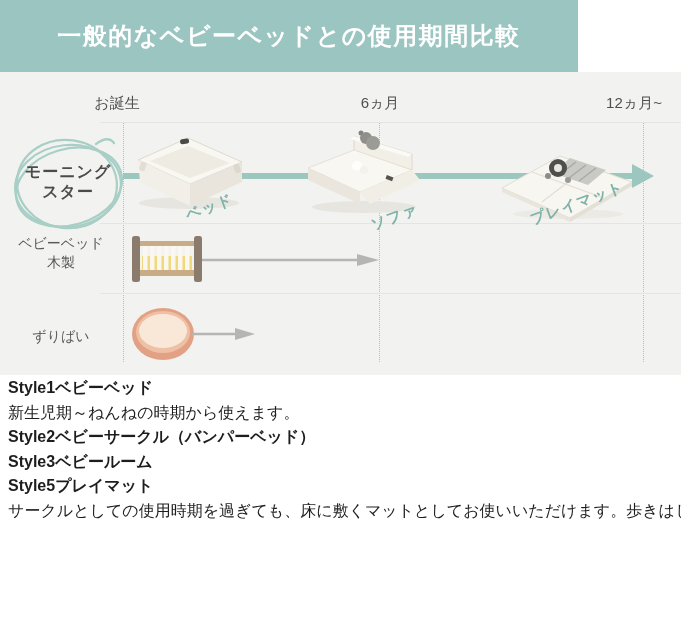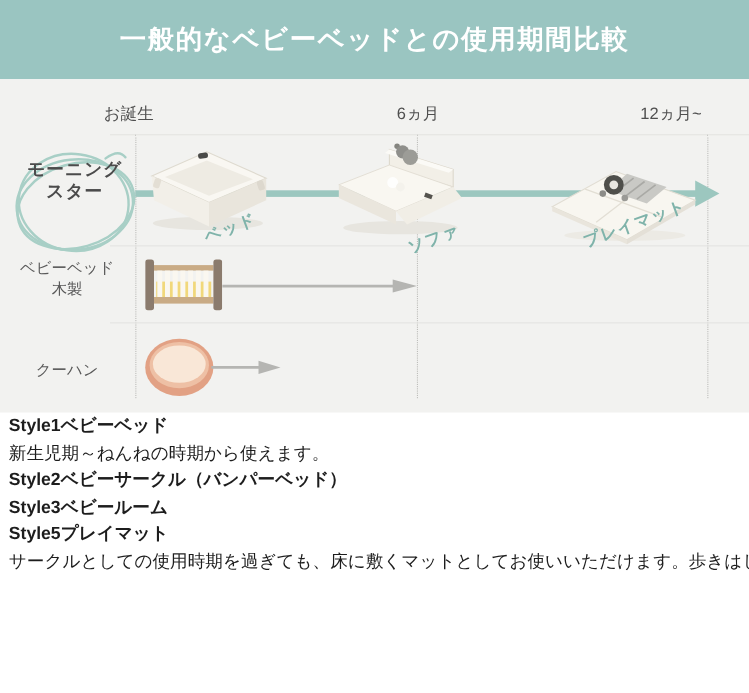--- a/index.html
+++ b/index.html
@@ -4,21 +4,21 @@
 <style>
   * { margin:0; padding:0; box-sizing:border-box; }
   html,body { width:681px; height:630px; }
   body {
     position:relative; background:#ffffff; overflow:hidden;
     font-family:"Liberation Sans","DejaVu Sans",sans-serif;
     -webkit-font-smoothing:antialiased;
   }
   
   .header {
-    position:absolute; top:0; left:0; width:681px; height:72px;
+    position:absolute; top:0; left:0; width:578px; height:72px;
     background:#9ac5c1; display:flex; align-items:center; justify-content:center;
   }
   .header h1 { color:#ffffff; font-size:24px; font-weight:bold; letter-spacing:1.5px; }
   
   .panel {
     position:absolute; top:72px; left:0; width:681px; height:303px;
     background:#f2f2f0;
     padding-left:19px;
   }
   .milestone {
@@ -29,21 +29,21 @@
     position:absolute; top:50px; height:240px; width:0;
     border-left:1px dotted #bdbdba;
   }
   .hline {
     position:absolute; left:100px; right:0; height:0;
     border-top:1px solid #e4e4e1;
   }
   
   .scribble-wrap { position:absolute; left:10px; top:62px; width:116px; height:102px; }
   .scribble-text {
-    position:absolute; left:10px; top:73px; width:116px; text-align:center;
+    position:absolute; left:10px; top:90px; width:116px; text-align:center;
     font-size:16px; font-weight:bold; color:#4b4b4b; line-height:20px; letter-spacing:1px;
   }
   .teal-line { position:absolute; left:123px; top:101px; width:512px; height:6px; background:#9cc7bf; }
   .teal-arrowhead {
     position:absolute; left:632px; top:92px; width:0; height:0;
     border-top:12px solid transparent; border-bottom:12px solid transparent;
     border-left:22px solid #9cc7bf;
   }
   .product { position:absolute; }
   .stage-label {
@@ -64,21 +64,21 @@
 <body>
 
 <div class="header">
   <h1>一般的なベビーベッドとの使用期間比較</h1>
 </div>
 
 <div class="panel">
 
   <div class="milestone" style="left:117px">お誕生</div>
   <div class="milestone" style="left:380px">6ヵ月</div>
-  <div class="milestone" style="left:610px">12ヵ月~</div>
+  <div class="milestone" style="left:634px">12ヵ月~</div>
 
   <div class="vline" style="left:123px"></div>
   <div class="vline" style="left:379px"></div>
   <div class="vline" style="left:643px"></div>
 
   <div class="hline" style="top:50px"></div>
   <div class="hline" style="top:151px"></div>
   <div class="hline" style="top:221px"></div>
 
   <div class="scribble-wrap">
@@ -171,21 +171,21 @@
       <rect x="62" y="2" width="8" height="46" rx="2.5" fill="#8b7b6d"></rect>
     </svg>
   </div>
   <div class="product" style="left:202px; top:180px;">
     <svg width="178" height="16" viewBox="0 0 178 16">
       <line x1="0" y1="8" x2="158" y2="8" stroke="#b5b5b2" stroke-width="2.5"></line>
       <polygon points="155,2 177,8 155,14" fill="#b5b5b2"></polygon>
     </svg>
   </div>
 
-  <div class="row-label" style="top:255px;">クーハン</div>
+  <div class="row-label" style="top:255px;">ずりばい</div>
   <div class="product" style="left:131px; top:233px;">
     <svg width="64" height="58" viewBox="0 0 64 58">
       <ellipse cx="32" cy="29" rx="31" ry="26" fill="#e2a184"></ellipse>
       <ellipse cx="32" cy="27" rx="27" ry="21" fill="#eec0a5"></ellipse>
       <ellipse cx="32" cy="26" rx="24" ry="17" fill="#f9e7d7"></ellipse>
     </svg>
   </div>
   <div class="product" style="left:192px; top:254px;">
     <svg width="66" height="16" viewBox="0 0 66 16">
       <line x1="0" y1="8" x2="46" y2="8" stroke="#b5b5b2" stroke-width="2.5"></line>

